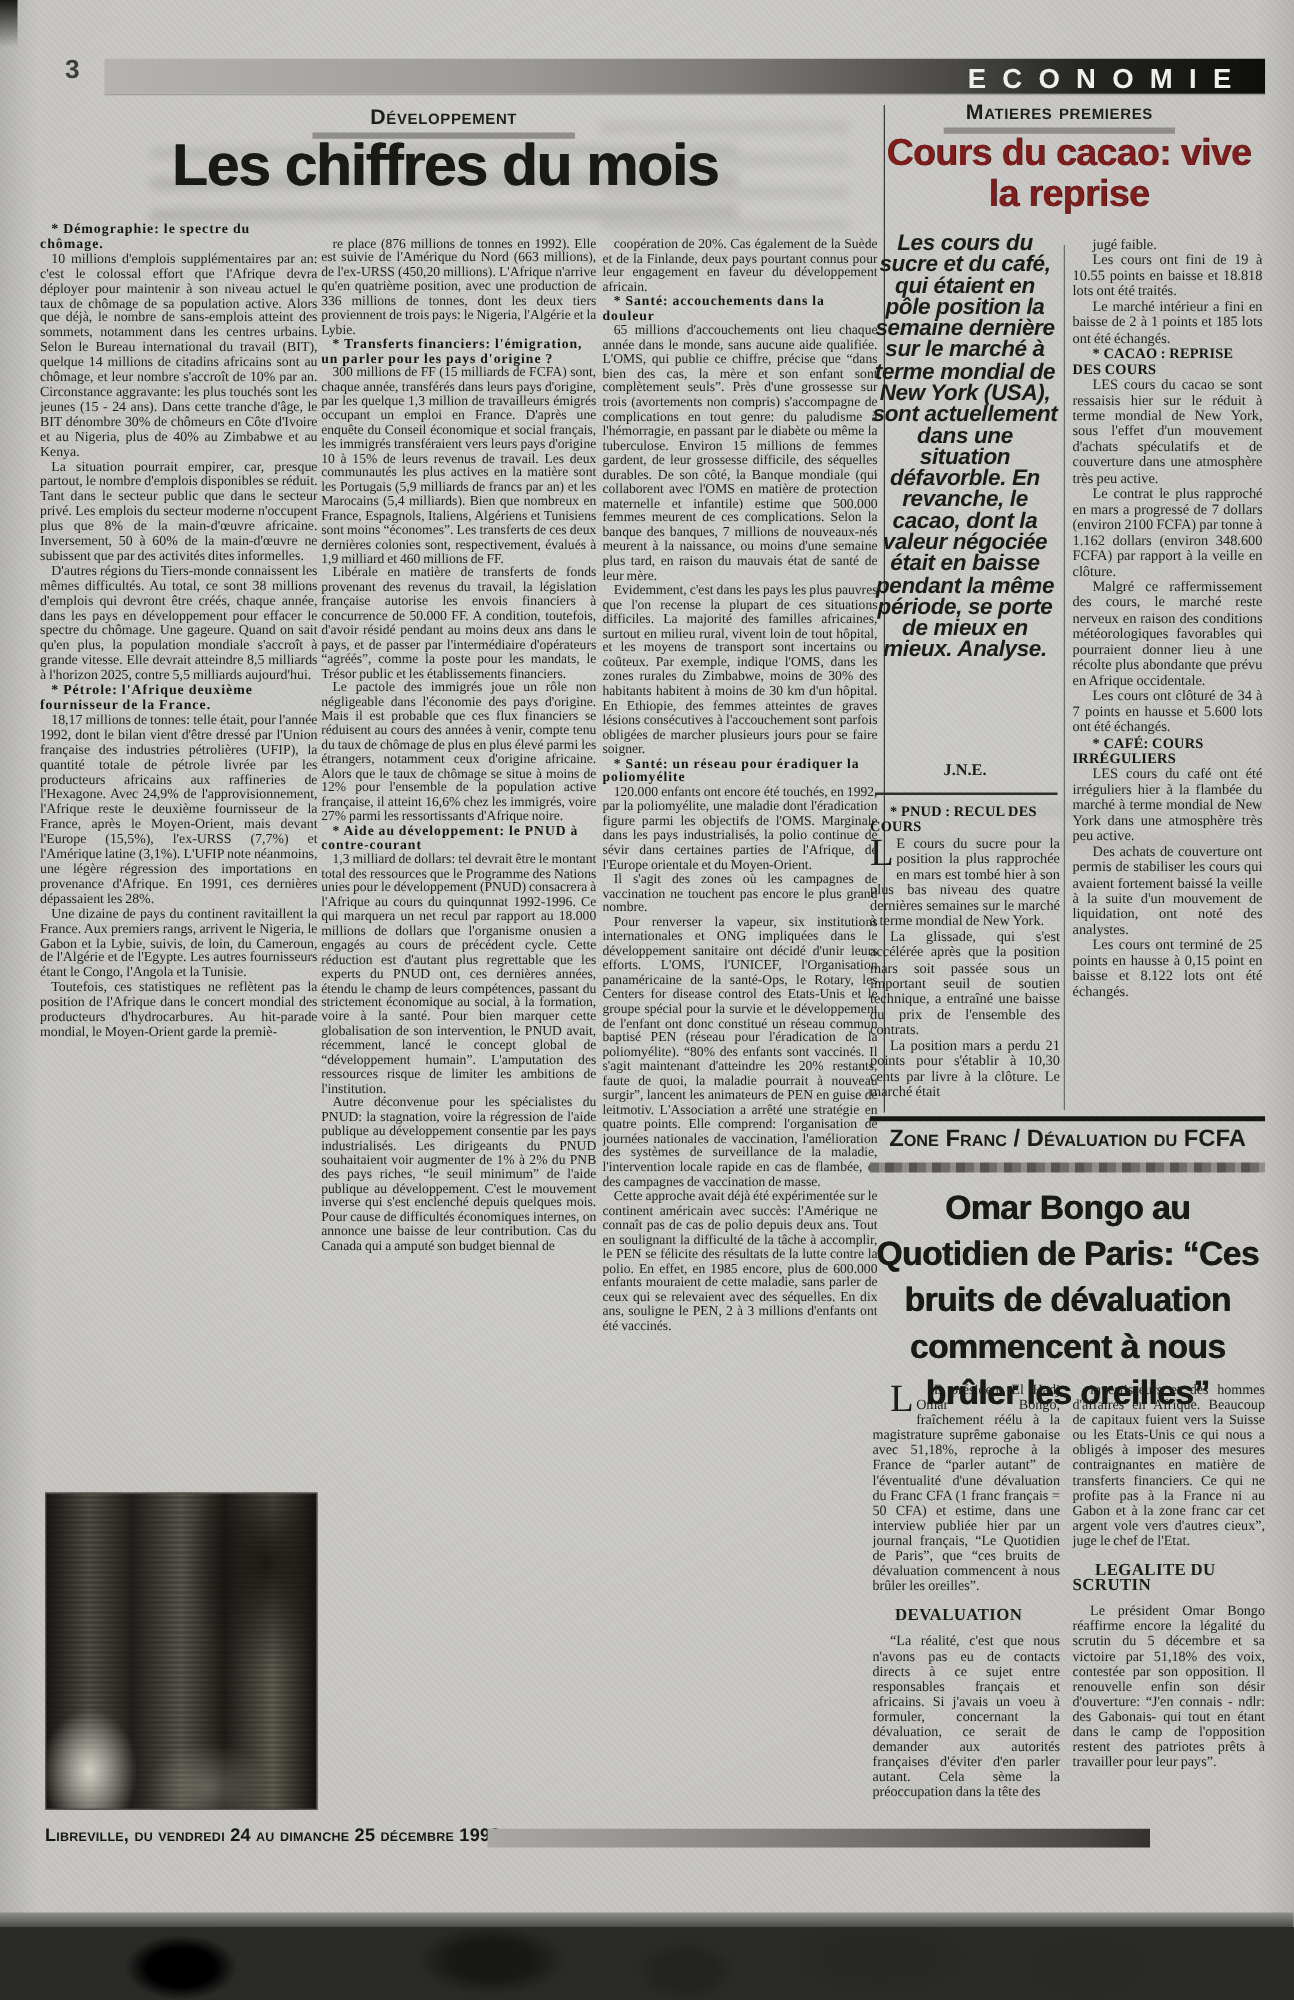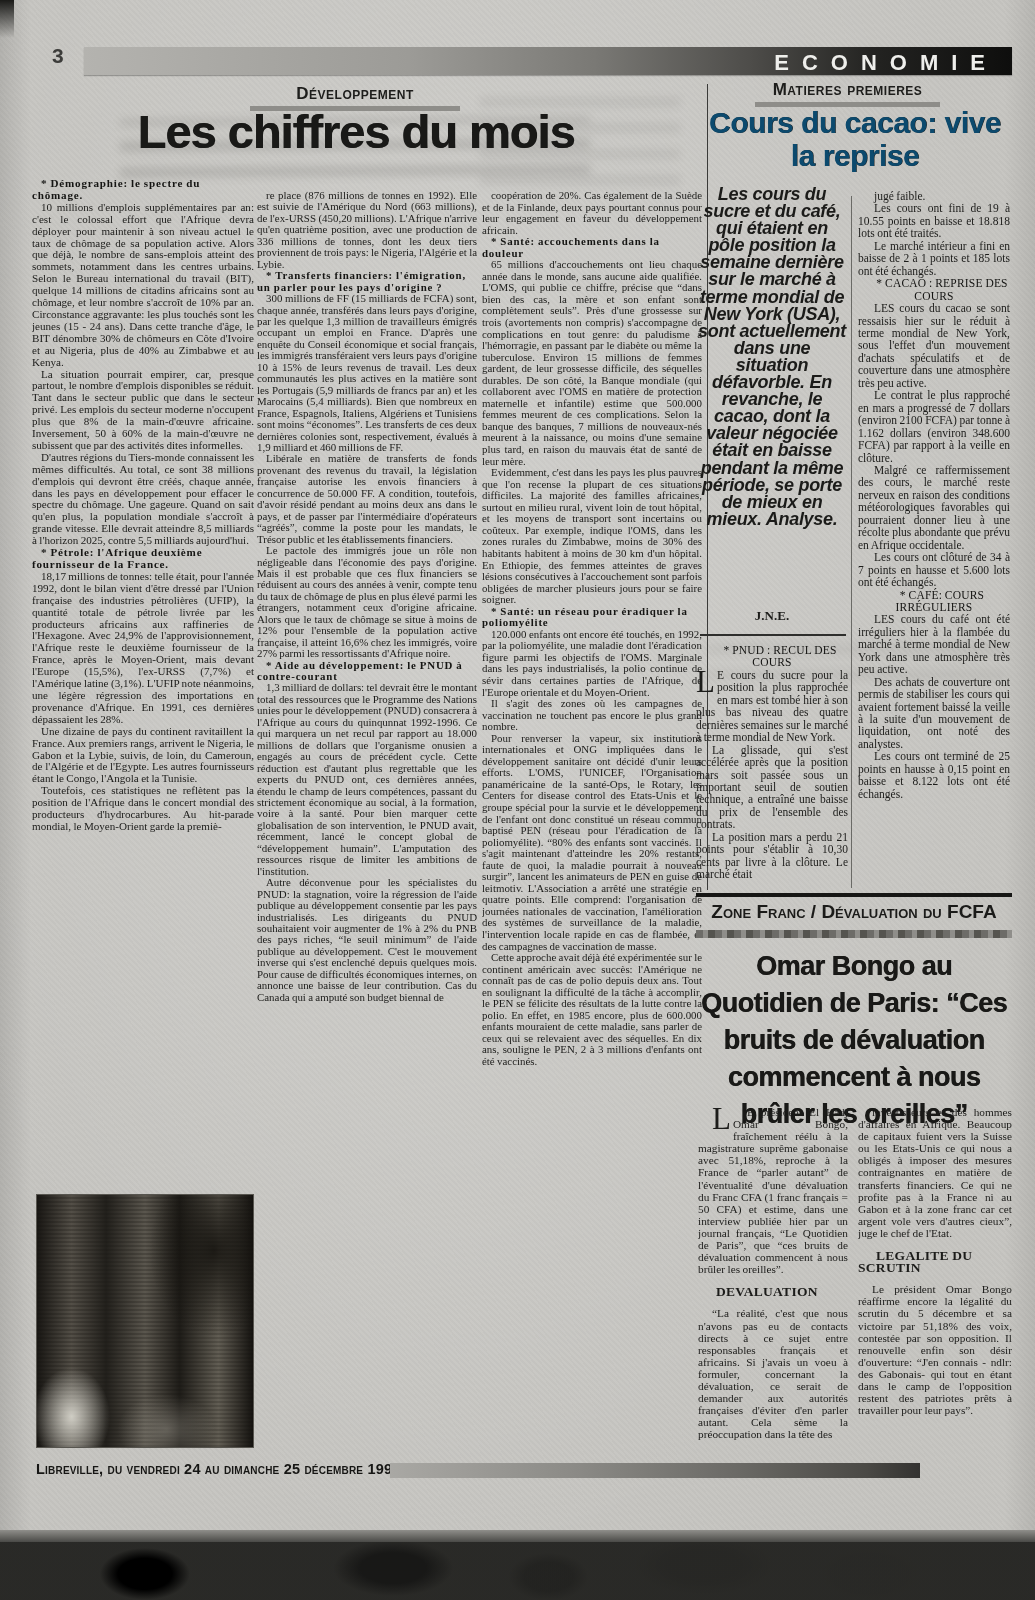--- a/index.html
+++ b/index.html
@@ -41,21 +41,21 @@
   
   .headline-main{
     position:absolute;left:20px;top:104px;width:672px;text-align:center;
     font-family:"Liberation Sans",sans-serif;font-weight:900;font-size:47px;
     letter-spacing:-1px;color:#191917;
     text-shadow:.6px 0 0 #191917;
   }
   .headline-cacao{
     position:absolute;left:700px;top:106px;width:310px;text-align:center;
     font-family:"Liberation Sans",sans-serif;font-weight:900;font-size:30px;line-height:33px;
-    letter-spacing:-.5px;color:#0c4a6e;text-shadow:.5px 0 0 #1a1a18;
+    letter-spacing:-.5px;color:#7f1d1d;text-shadow:.5px 0 0 #1a1a18;
   }
   
   .col{position:absolute;overflow:hidden;text-align:justify;}
   .col p{margin:0;font-size:11.1px;line-height:11.9px;text-indent:9px;word-spacing:-.4px;}
   .c1{left:32px;top:176px;width:222px;height:1012px;}
   .c2{left:257px;top:190px;width:220px;height:1266px;}
   .c2 p{font-size:10.9px;line-height:11.45px;}
   .c3{left:482px;top:190px;width:220px;height:1236px;}
   .c3 p{font-size:10.9px;line-height:11.55px;}
   .subhead{
@@ -85,21 +85,21 @@
     font-family:"Liberation Sans",sans-serif;font-weight:bold;font-style:italic;
     font-size:18px;line-height:17.1px;letter-spacing:-.3px;color:#1b1b19;
   }
   .byline{position:absolute;left:696px;top:608px;width:152px;text-align:center;font-weight:bold;font-size:13px;}
   .byrule{position:absolute;left:700px;top:634px;width:146px;height:2px;background:#2e2e2c;}
   .rc{position:absolute;overflow:hidden;text-align:justify;}
   .rc p{margin:0;font-size:11.5px;line-height:12.45px;text-indent:16px;word-spacing:-.3px;}
   .rc-sucre{left:696px;top:644px;width:152px;height:248px;}
   .rc-body{left:858px;top:190px;width:152px;height:700px;}
   .rhead{
-    font-weight:normal;font-size:12.5px;line-height:15px;text-align:center;text-indent:0;
+    font-weight:bold;font-size:12.5px;line-height:15px;text-align:left;text-indent:0;
     margin:8px 0 3px 0;color:#141412;letter-spacing:.2px;
   }
   .rhead.first{margin-top:0;}
   .drop{float:left;font-size:31px;line-height:25px;font-weight:normal;padding-right:2px;}
   p.hasdrop{text-indent:0;}
   
   .zf-toprule{position:absolute;left:696px;top:893px;width:316px;height:4px;background:#161614;}
   .zf-kicker{
     position:absolute;left:696px;top:901px;width:316px;text-align:center;
     font-family:"Liberation Sans",sans-serif;font-weight:bold;font-variant:small-caps;

